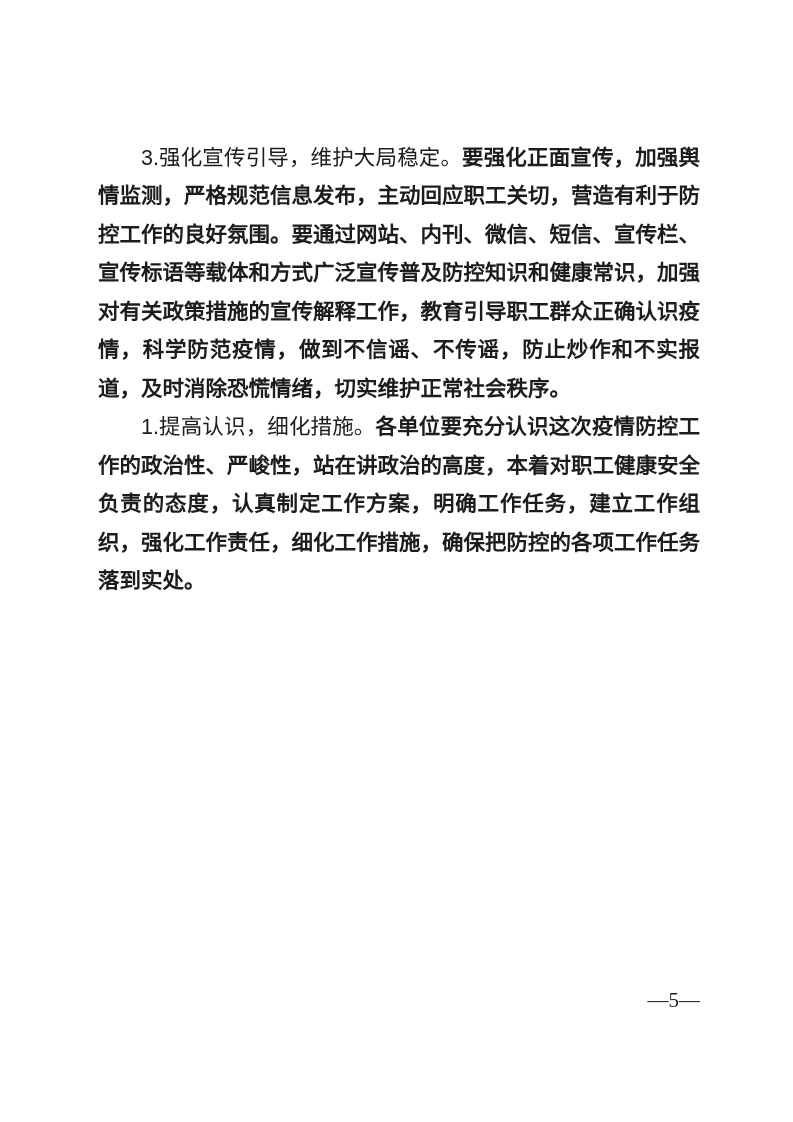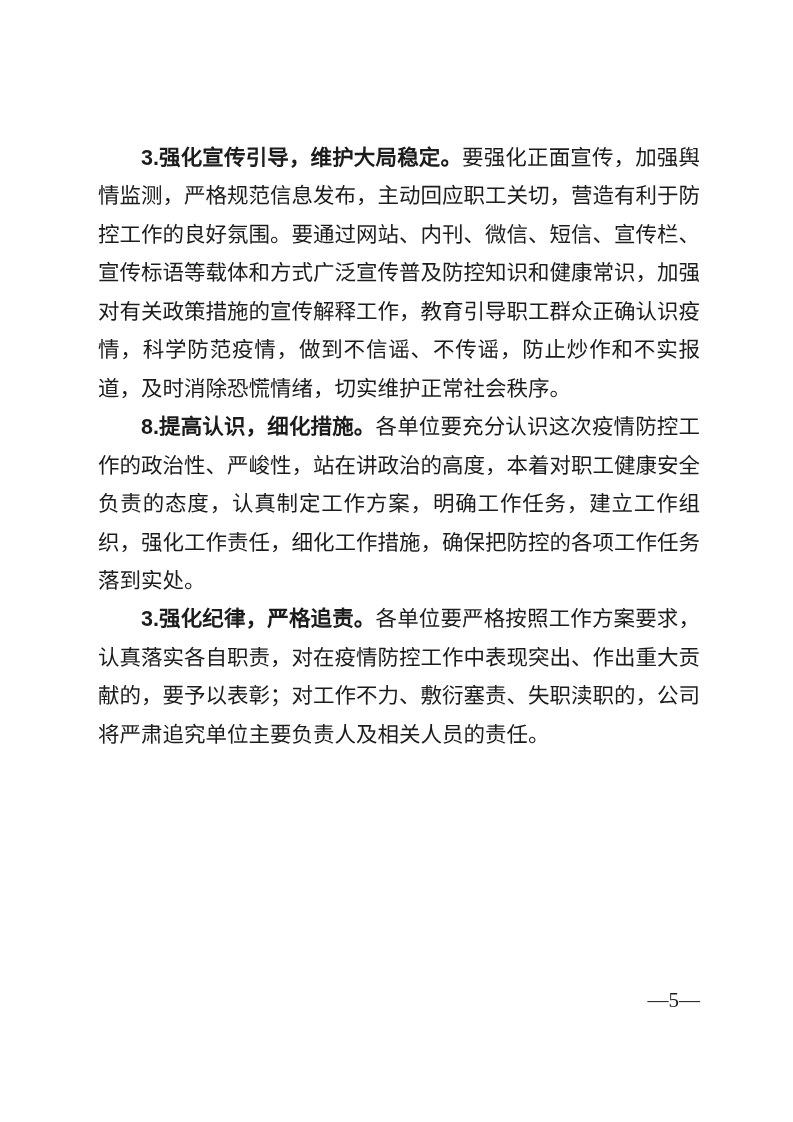--- a/index.html
+++ b/index.html
@@ -26,24 +26,24 @@
     text-align: justify;
     text-justify: inter-ideograph;
     letter-spacing: 0;
   }
   .doc-body p {
     margin: 0;
     padding: 0;
     text-indent: 2em;
   }
   .para-lead {
-    font-weight: 700;
+    font-weight: 400;
   }
   .para-text {
-    font-weight: 400;
+    font-weight: 700;
   }
   .section-heading {
     font-weight: 400;
   }
   .page-footer {
     position: absolute;
     left: 0;
     top: 988px;
     width: 700px;
     text-align: right;
@@ -59,25 +59,22 @@
 <div class="page">
 
   <div class="doc-body">
 
     <p>
       <span class="para-lead">3.强化宣传引导，维护大局稳定。</span><span class="para-text">要强化正面宣传，加强舆情监测，严格规范信息发布，主动回应职工关切，营造有利于防控工作的良好氛围。要通过网站、内刊、微信、短信、宣传栏、宣传标语等载体和方式广泛宣传普及防控知识和健康常识，加强对有关政策措施的宣传解释工作，教育引导职工群众正确认识疫情，科学防范疫情，做到不信谣、不传谣，防止炒作和不实报道，及时消除恐慌情绪，切实维护正常社会秩序。</span>
     </p>
 
 
     <p>
-      <span class="para-lead">8.提高认识，细化措施。</span><span class="para-text">各单位要充分认识这次疫情防控工作的政治性、严峻性，站在讲政治的高度，本着对职工健康安全负责的态度，认真制定工作方案，明确工作任务，建立工作组织，强化工作责任，细化工作措施，确保把防控的各项工作任务落到实处。</span>
+      <span class="para-lead">1.提高认识，细化措施。</span><span class="para-text">各单位要充分认识这次疫情防控工作的政治性、严峻性，站在讲政治的高度，本着对职工健康安全负责的态度，认真制定工作方案，明确工作任务，建立工作组织，强化工作责任，细化工作措施，确保把防控的各项工作任务落到实处。</span>
     </p>
 
 
-    <p>
-      <span class="para-lead">3.强化纪律，严格追责。</span><span class="para-text">各单位要严格按照工作方案要求，认真落实各自职责，对在疫情防控工作中表现突出、作出重大贡献的，要予以表彰；对工作不力、敷衍塞责、失职渎职的，公司将严肃追究单位主要负责人及相关人员的责任。</span>
-    </p>
 
   </div>
 
   <div class="page-footer">—5—</div>
 
 </div>
 
 </body></html>

